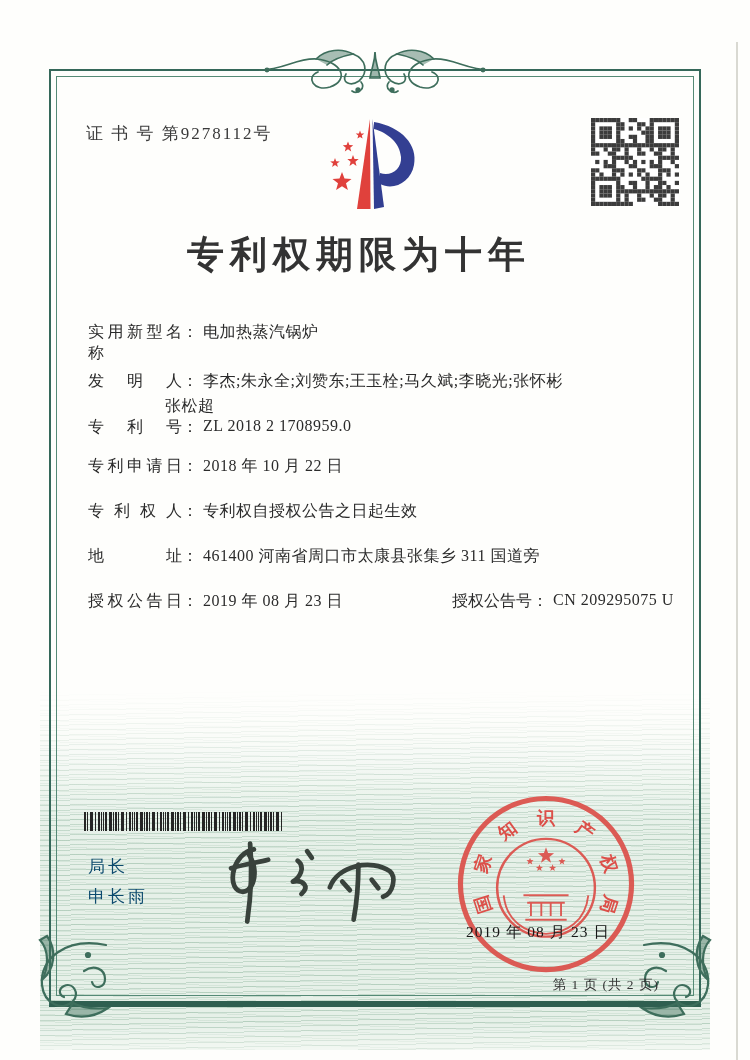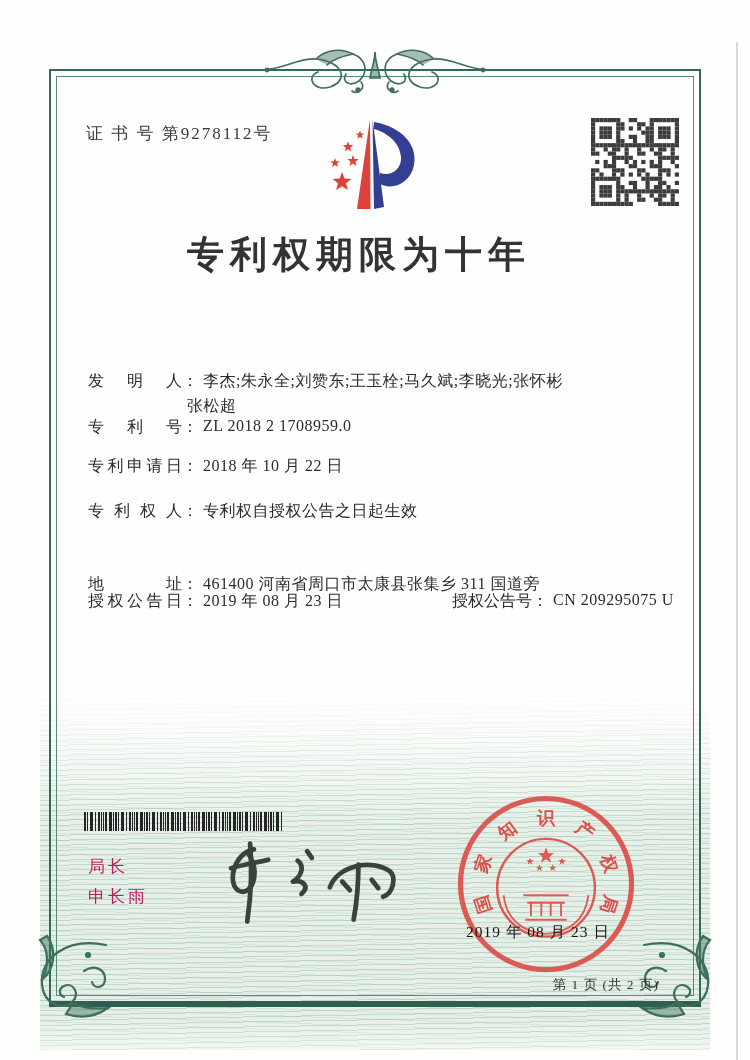--- a/index.html
+++ b/index.html
@@ -30,31 +30,31 @@
   .qr svg{display:block;background:#fff;}
   .qr rect{fill:#3c3c3c;}
 
   .title{position:absolute;left:49px;top:230px;width:620px;z-index:4;text-align:center;
     font-size:37px;font-weight:700;letter-spacing:6px;color:#333;}
 
   .row{position:absolute;left:88px;width:590px;z-index:4;font-size:16px;color:#2b2b2b;}
   .flabel{display:inline-block;width:94px;text-align:justify;text-align-last:justify;vertical-align:top;}
   .colon{display:inline-block;vertical-align:top;}
   .fvalue{display:inline-block;padding-left:5px;vertical-align:top;letter-spacing:.5px;}
-  .vline2{margin-left:99px;margin-top:4px;letter-spacing:.5px;}
+  .vline2{margin-left:77px;margin-top:4px;letter-spacing:.5px;}
   .pair2{position:absolute;left:364px;top:0;}
 
   .bodytext{position:absolute;left:88px;top:621px;width:588px;z-index:4;font-size:15.5px;
     line-height:21.8px;text-align:justify;color:#2b2b2b;}
   .bodytext p{margin:0;text-indent:2em;}
 
   .barcode{position:absolute;left:84px;top:812px;z-index:4;}
   .barcode rect{fill:#252525;}
 
-  .signer{position:absolute;left:88px;top:852px;z-index:4;font-size:17px;letter-spacing:3px;color:#be185d;line-height:30px;}
+  .signer{position:absolute;left:88px;top:852px;z-index:4;font-size:17px;letter-spacing:3px;color:#0c4a6e;line-height:30px;}
   .signature{position:absolute;left:192px;top:836px;z-index:4;}
 
   .seal{position:absolute;left:452px;top:790px;z-index:5;}
   .seal text{font-family:"Liberation Serif","DejaVu Serif",serif;font-weight:700;font-size:19px;fill:#dc4f49;}
   .seal-date{position:absolute;left:448px;top:922px;width:180px;z-index:6;text-align:center;
     font-size:15.5px;letter-spacing:1px;color:#161616;}
 
   .pagenum{position:absolute;left:49px;top:976px;width:610px;z-index:4;text-align:right;
     font-size:13.5px;color:#333;letter-spacing:1px;}
   .backnote{position:absolute;left:49px;top:1021px;width:600px;z-index:4;text-align:center;
@@ -368,34 +368,37 @@
         <rect x="64" y="80" width="4" height="4"></rect>
         <rect x="68" y="80" width="4" height="4"></rect>
         <rect x="72" y="80" width="4" height="4"></rect>
         <rect x="76" y="80" width="4" height="4"></rect>
         <rect x="80" y="80" width="4" height="4"></rect>
       </svg>
   </div>
 
   <div class="title">专利权期限为十年</div>
 
+  <div class="row" style="top:322px">
+    <span class="flabel">实用新型名称</span><span class="colon">：</span><span class="fvalue">电加热蒸汽锅炉</span>
+  </div>
   <div class="row" style="top:371px">
     <span class="flabel">发明人</span><span class="colon">：</span><span class="fvalue">李杰;朱永全;刘赞东;王玉栓;马久斌;李晓光;张怀彬</span>
     <div class="vline2">张松超</div>
   </div>
   <div class="row" style="top:417px">
     <span class="flabel">专利号</span><span class="colon">：</span><span class="fvalue">ZL 2018 2 1708959.0</span>
   </div>
   <div class="row" style="top:456px">
     <span class="flabel">专利申请日</span><span class="colon">：</span><span class="fvalue">2018 年 10 月 22 日</span>
   </div>
   <div class="row" style="top:501px">
     <span class="flabel">专利权人</span><span class="colon">：</span><span class="fvalue">专利权自授权公告之日起生效</span>
   </div>
-  <div class="row" style="top:574px">
+  <div class="row" style="top:546px">
     <span class="flabel">地址</span><span class="colon">：</span><span class="fvalue">461400 河南省周口市太康县张集乡 311 国道旁</span>
   </div>
   <div class="row" style="top:591px">
     <span class="flabel">授权公告日</span><span class="colon">：</span><span class="fvalue">2019 年 08 月 23 日</span>
     <span class="pair2"><span>授权公告号</span><span>：</span><span class="fvalue">CN 209295075 U</span></span>
   </div>
 
 
   <div class="barcode">
     <svg id="barcode-svg" width="204" height="19" viewBox="0 0 204 19">

